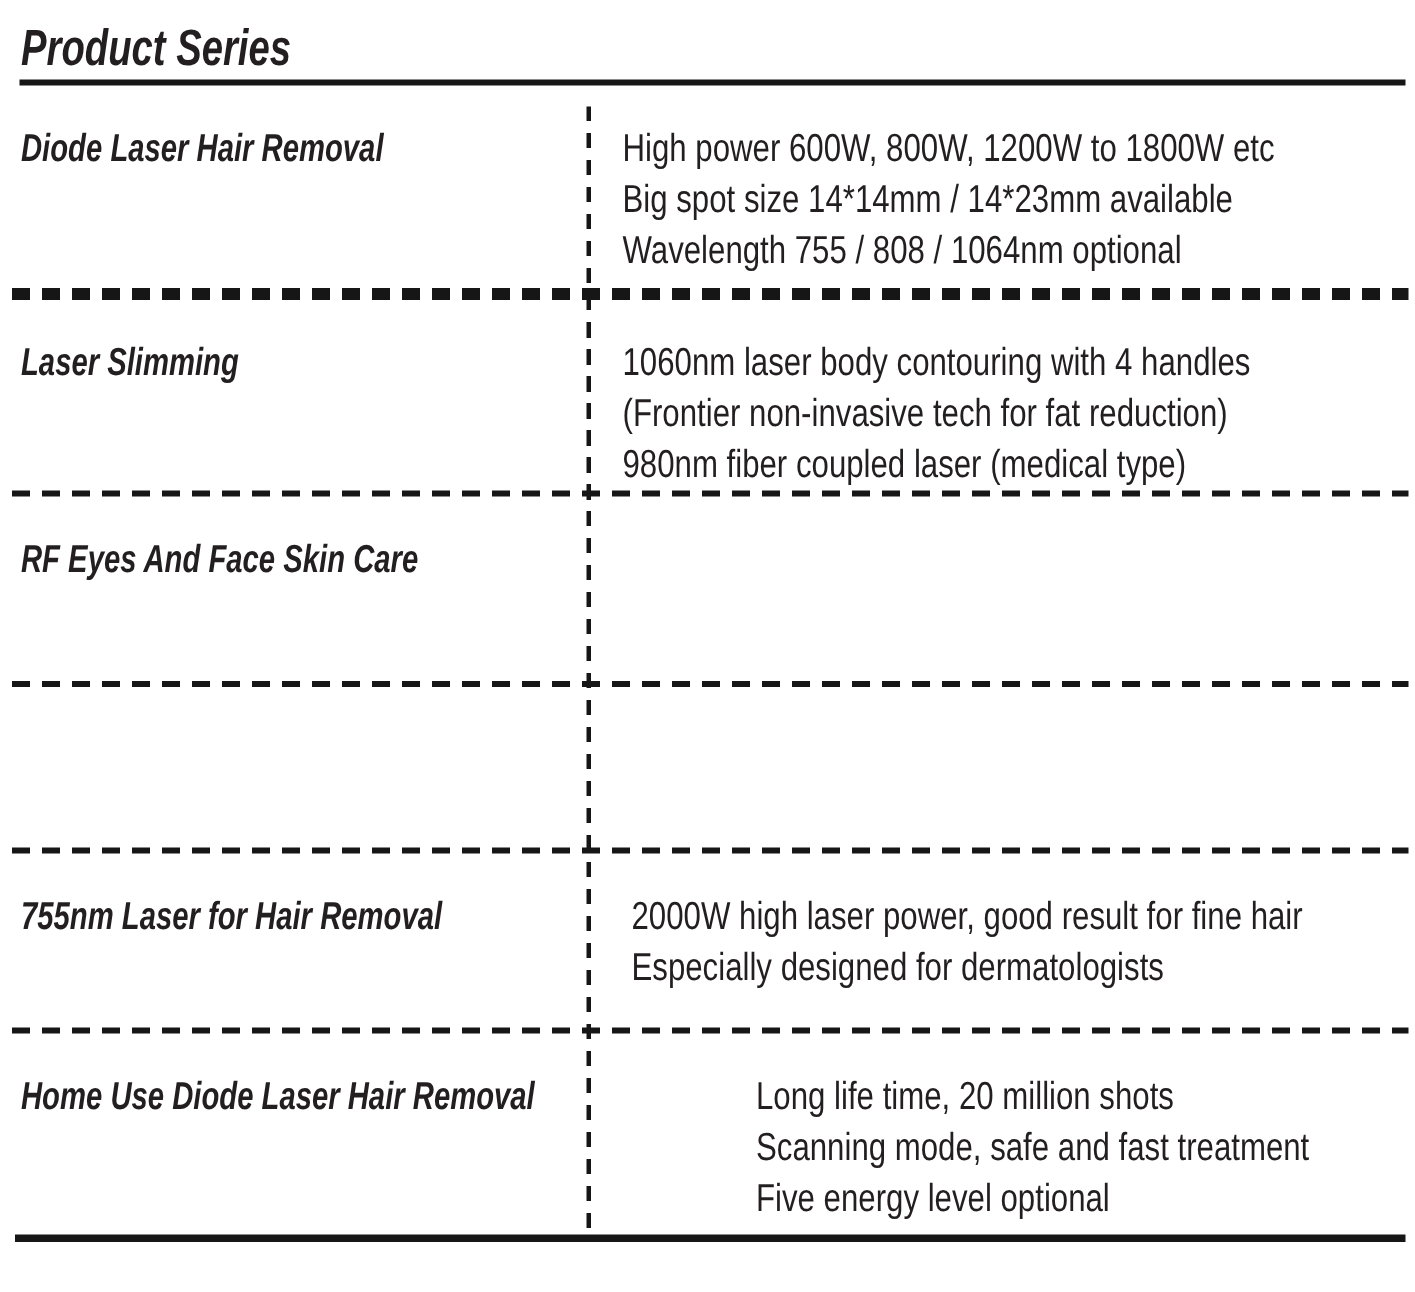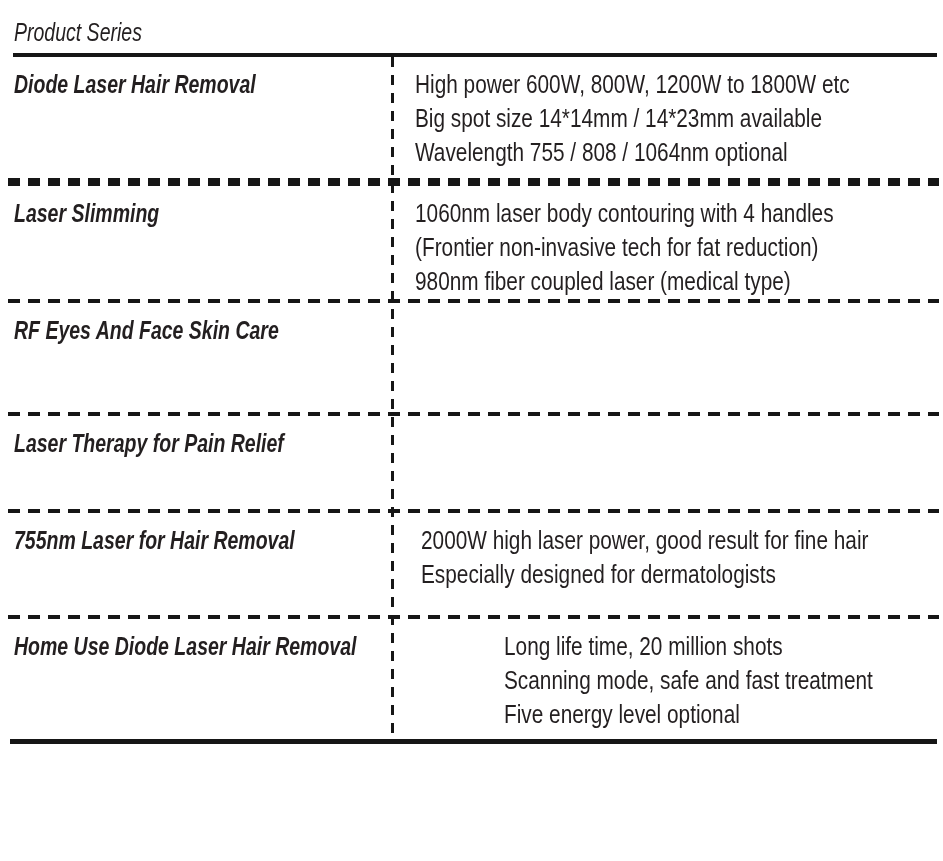--- a/index.html
+++ b/index.html
@@ -16,23 +16,23 @@
     color: #231f20;
     overflow: hidden;
   }
   
   .header-row {
     display: flex;
     padding-top: 15px;
     height: 38px;
   }
   .header-cell {
-    font-weight: normal;
+    font-weight: bold;
     font-style: italic;
-    font-size: 26px;
+    font-size: 34px;
     line-height: 34px;
   }
   .header-cell.left { flex: 0 0 392px; padding-left: 14px; box-sizing: border-box; }
   .header-cell.right { flex: 1; padding-left: 25px; }
   .squeeze-narrow {
     display: inline-block;
     transform: scaleX(0.75);
     transform-origin: 0 50%;
     white-space: nowrap;
   }
@@ -54,21 +54,21 @@
     top: 0;
     bottom: 0;
     width: 3px;
     background: repeating-linear-gradient(180deg, #161616 0 10px, transparent 10px 18px);
   }
   .sep {
     height: 4px;
     margin: 0 4px 0 8px;
     background: repeating-linear-gradient(90deg, #161616 0 12px, transparent 12px 20px);
   }
-  .row { display: flex; box-sizing: border-box; }
+  .row { display: flex; box-sizing: border-box; margin-top: 14px; }
   .row.r1 { height: 121px; }
   .row.r2 { height: 112px; }
   .row.r3 { height: 113px; }
   .row.r4 { height: 109px; }
   .row.r5 { height: 93px; }
   .row.r6 { height: 102px; }
   .row.r7 { height: 120px; }
   .cell-product {
     flex: 0 0 392px;
     box-sizing: border-box;
@@ -144,23 +144,20 @@
 
     <div class="row r4">
       <div class="cell-product">
         <span class="pname">RF Eyes And Face Skin Care</span>
       </div>
     </div>
 
     <div class="sep"></div>
 
     <div class="row r5">
-      <div class="cell-product">
-        <span class="pname">Laser Therapy for Pain Relief</span>
-      </div>
     </div>
 
     <div class="sep"></div>
 
     <div class="row r6">
       <div class="cell-product">
         <span class="pname">755nm Laser for Hair Removal</span>
       </div>
       <div class="cell-features">
         <span class="fline">2000W high laser power, good result for fine hair</span>

